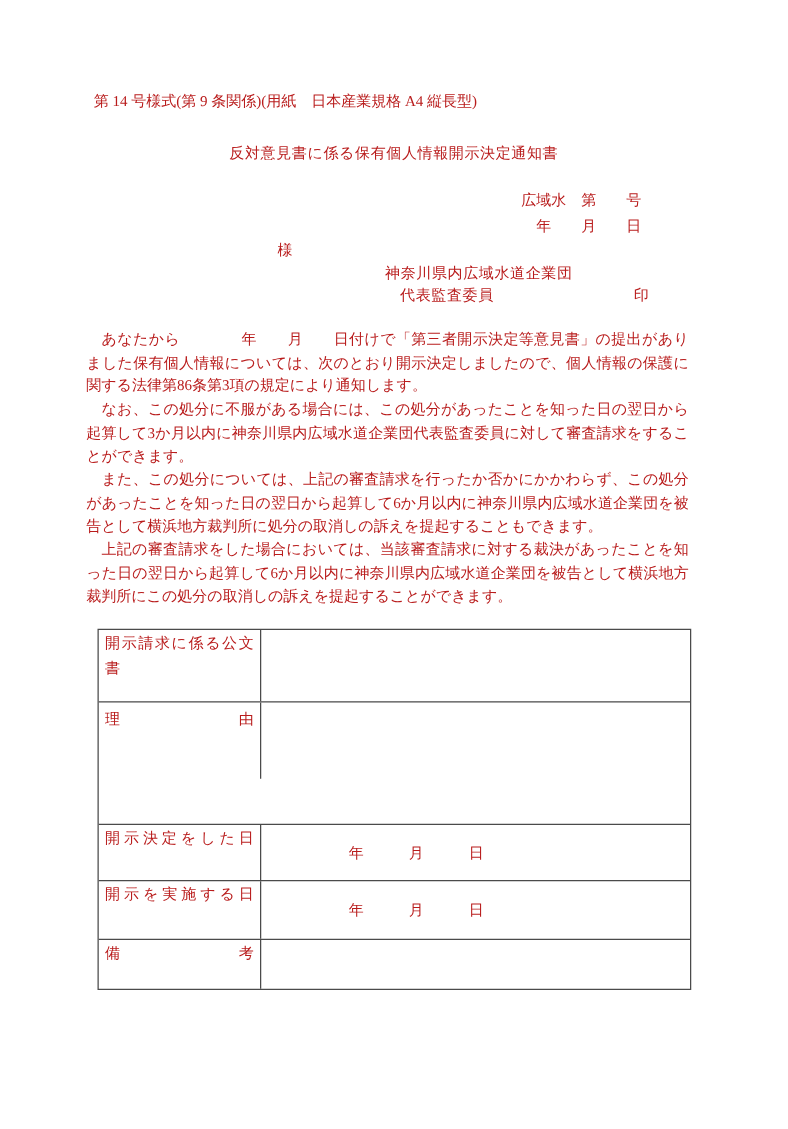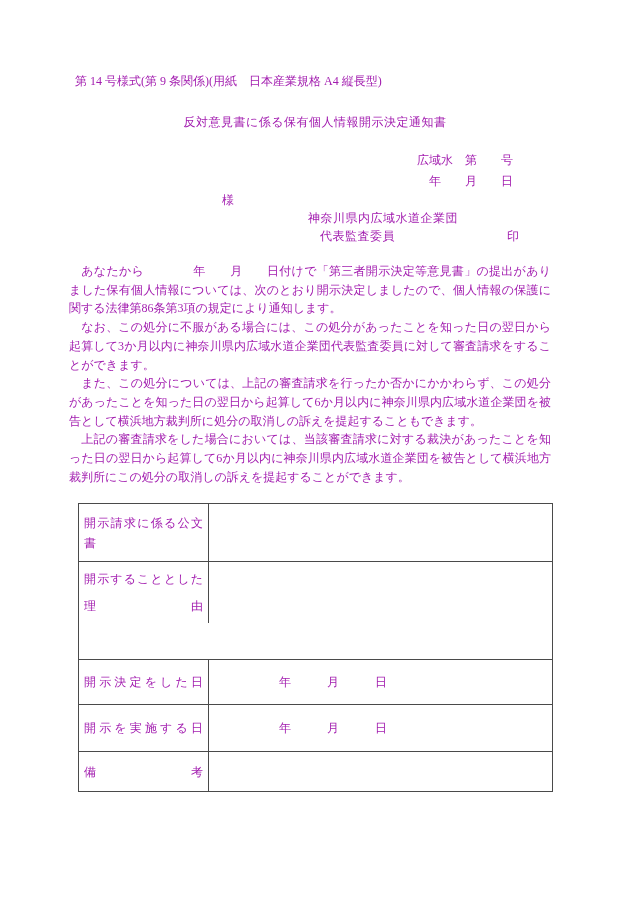--- a/index.html
+++ b/index.html
@@ -1,21 +1,21 @@
 <!DOCTYPE html>
 <html><head>
 <meta charset="utf-8">
 <style>
   html,body { margin:0; padding:0; background:#ffffff; }
   .page {
     position:relative;
     width:630px; height:903px;
     background:#ffffff;
     font-family:"Liberation Serif","DejaVu Serif",serif;
-    color:#a21caf;
+    color:#b91c1c;
     overflow:hidden;
   }
   .abs { position:absolute; }
   .form-number {
     left:75px; top:74px;
     font-size:12px; line-height:15px;
     white-space:pre;
   }
   .doc-title {
     left:0; top:114px; width:630px;
@@ -43,21 +43,21 @@
   }
   .frow { display:flex; box-sizing:border-box; }
   .frow + .frow { border-top:1px solid #4a4a4a; }
   .r1 { height:57px; } .r2 { height:62px; } .r3 { height:45px;margin-top:36px; }
   .r4 { height:47px; } .r5 { height:45px; } .r6 { height:40px; }
   .fcell-label {
     width:130px; min-width:130px;
     border-right:1px solid #4a4a4a;
     box-sizing:border-box;
     padding:0 5px;
-    display:flex; flex-direction:column; justify-content:center;
+    display:flex; flex-direction:row; justify-content:center;
   }
   .fcell-label.top { justify-content:flex-start; padding-top:10px; }
   .jline {
     display:block; width:100%;
     text-align:justify;
     -moz-text-align-last:justify;
     text-align-last:justify;
   }
   .lh20 { line-height:20px; }
   .lh27 { line-height:27px; }
@@ -97,21 +97,20 @@
 
     <div class="frow r1">
       <div class="fcell-label">
         <span class="jline lh20">開示請求に係る公文書</span>
       </div>
       <div class="fcell-value"></div>
     </div>
 
     <div class="frow r2">
       <div class="fcell-label">
-        <span class="jline lh27">開示することとした</span>
         <span class="jline lh27">理由</span>
       </div>
       <div class="fcell-value"></div>
     </div>
 
     <div class="frow r3">
       <div class="fcell-label">
         <span class="jline lh20">開示決定をした日</span>
       </div>
       <div class="fcell-value date">年　　　月　　　日</div>

